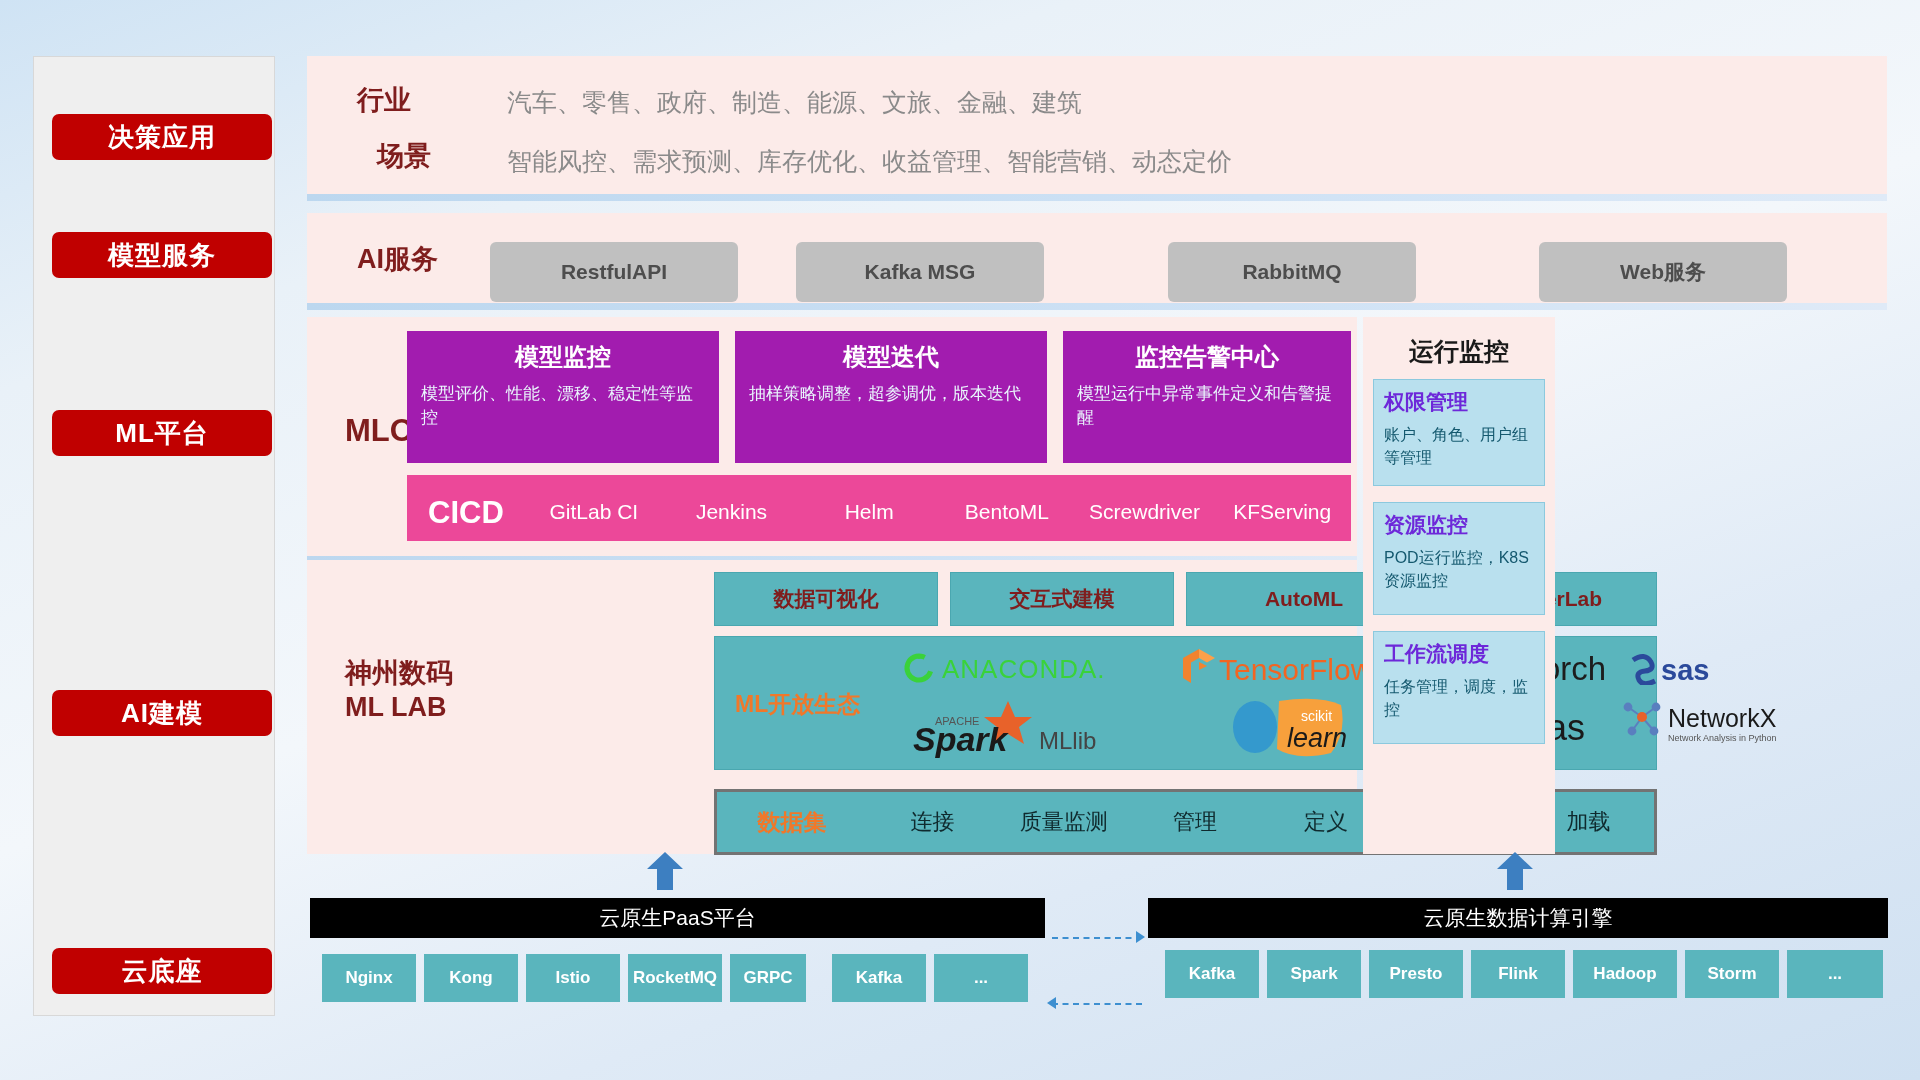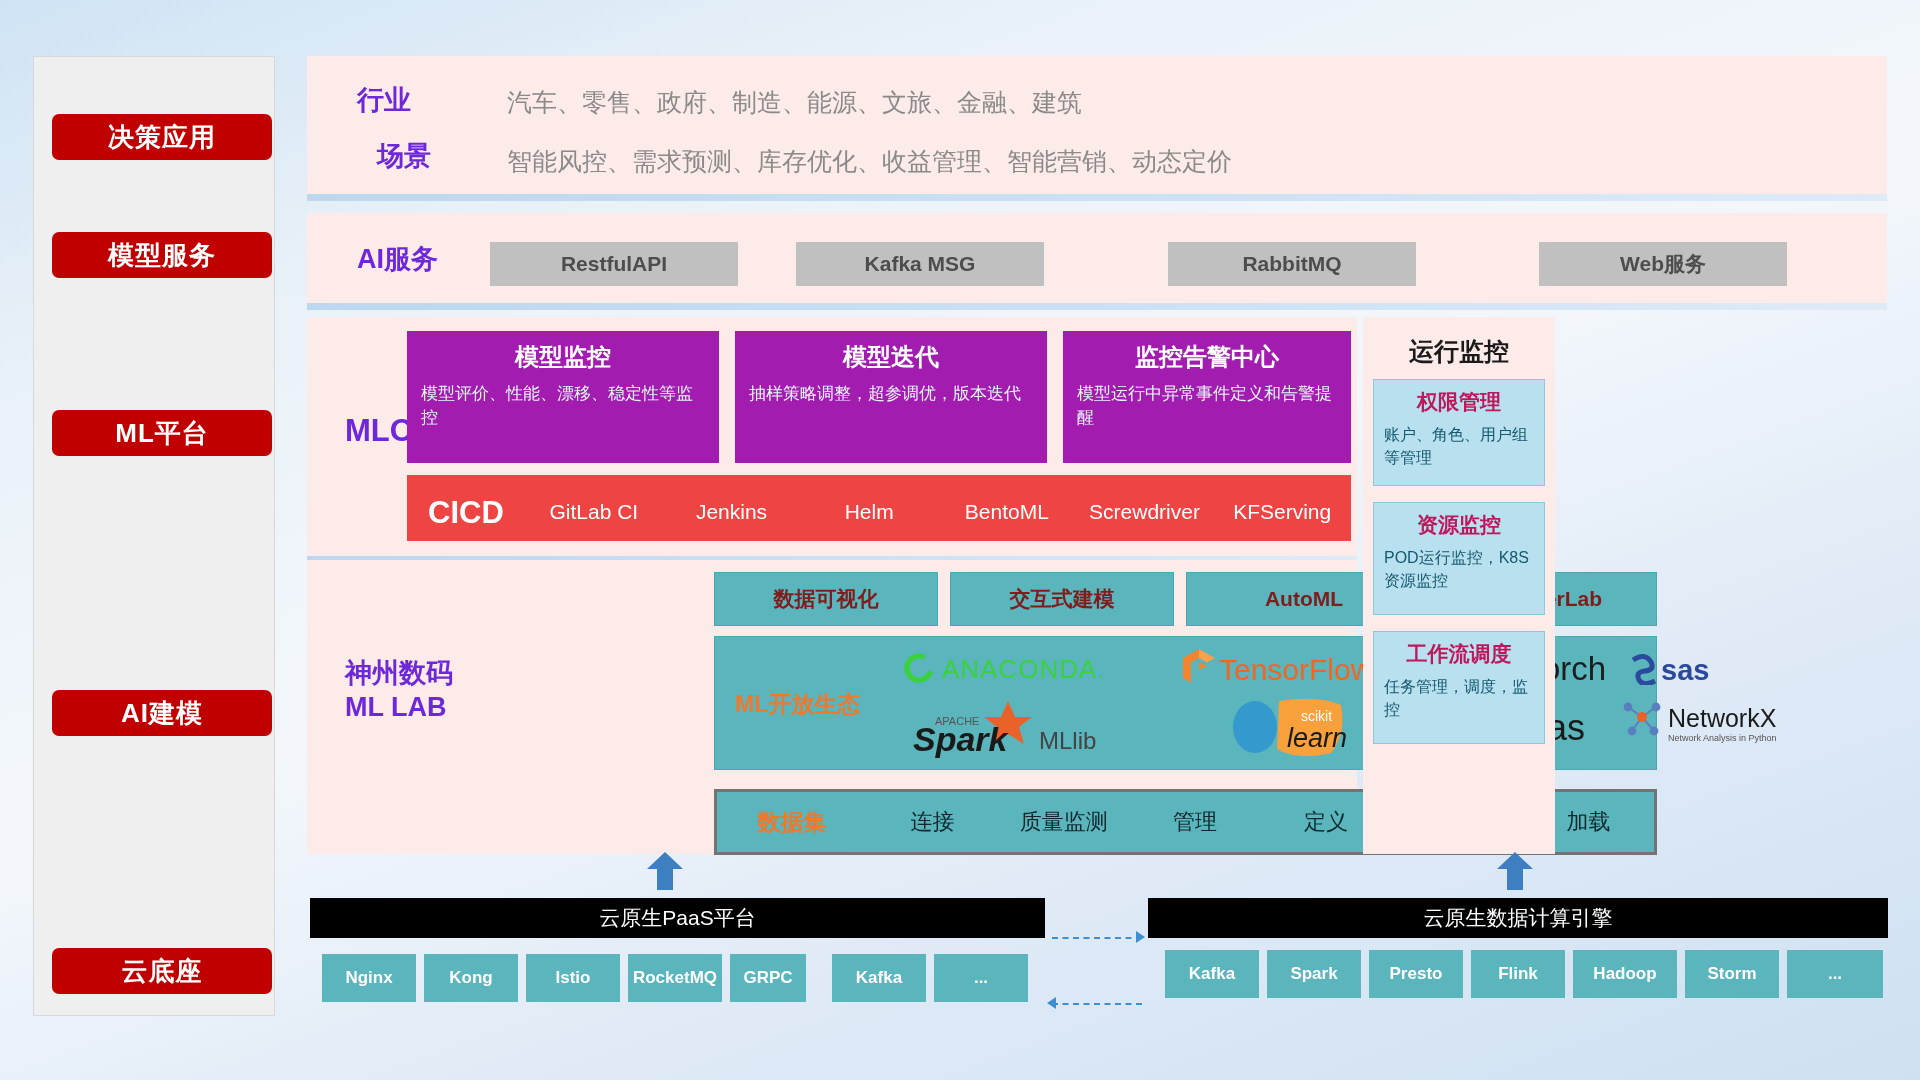--- a/index.html
+++ b/index.html
@@ -36,44 +36,44 @@
   }
   .band-sep { position:absolute; left:307px; width:1580px; height:7px;
     background:linear-gradient(90deg,#bcd7ef,#cfe2f5 60%,#dfeaf7); }
 
   .b1 { top:56px; height:138px; }
   .b2 { top:213px; height:90px; }
   .b3 { top:317px; height:239px; }
   .b4 { top:560px; height:294px; }
 
   .row-label {
-    position:absolute; color:#6d28d9; font-weight:bold;
+    position:absolute; color:#7f1d1d; font-weight:bold;
     font-size:27px; line-height:1.25;
   }
 
   .kv-line { position:absolute; color:#8a8a8a; font-size:25px; white-space:nowrap; }
 
   
   .svc-chip {
-    position:absolute; top:29px; height:44px; width:248px;
+    position:absolute; top:29px; height:60px; width:248px;
     background:#c0c0c0; color:#4d4d4d;
     display:flex; align-items:center; justify-content:center;
-    font-size:21px; font-weight:bold;
+    font-size:21px; font-weight:bold;border-radius:6px;
   }
 
   
   .mlops-card {
     position:absolute; background:#a21caf; color:#fff;
     padding:10px 14px 14px 14px; overflow:hidden;
   }
   .mlops-card .t { font-size:24px; font-weight:bold; text-align:center; margin-bottom:9px; }
   .mlops-card .d { font-size:17px; line-height:1.42; color:#eaf6fd; }
 
   .cicd {
-    position:absolute; background:#ef4444; color:#fff; overflow:hidden;
+    position:absolute; background:#ec4899; color:#fff; overflow:hidden;
     display:flex; align-items:flex-start;
   }
   .cicd .head { width:118px; flex:0 0 118px; font-size:31px; font-weight:bold;
                 text-align:center; padding-top:20px; }
   .cicd .item { flex:1 1 0; text-align:center; font-size:21px; padding-top:24px;
                 line-height:1.25; }
 
   
   .tool-chip {
     position:absolute; top:12px; height:54px; background:#5ab5bd;
@@ -101,21 +101,21 @@
     position:absolute; left:1363px; top:317px; width:192px; height:537px;
     background:#fcebe9;
   }
   .rmon-title { position:absolute; left:0; right:0; top:18px; text-align:center;
                 font-size:25px; font-weight:bold; color:#1a1a1a; }
   .rcard {
     position:absolute; left:10px; width:172px;
     background:#b9e0ee; border:1px solid #8cc9de;
     padding:8px 10px 0 10px;
   }
-  .rcard .rt { text-align:center; font-size:21px; font-weight:bold; color:#be185d; margin-bottom:7px; }
+  .rcard .rt { font-size:21px; font-weight:bold; color:#6d28d9; margin-bottom:7px; }
   .rcard .rd { font-size:16px; line-height:1.45; color:#15596f; }
 
   
   .cloud-bar {
     position:absolute; height:40px; background:#000000; color:#fff;
     display:flex; align-items:center; justify-content:center;
     font-size:21px;
   }
   .node {
     position:absolute; height:48px; background:#5ab5bd;

